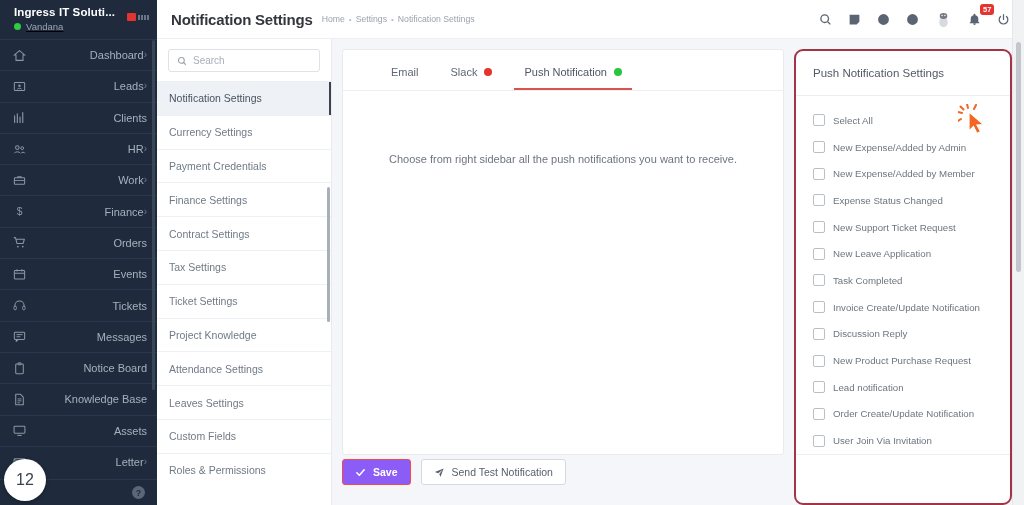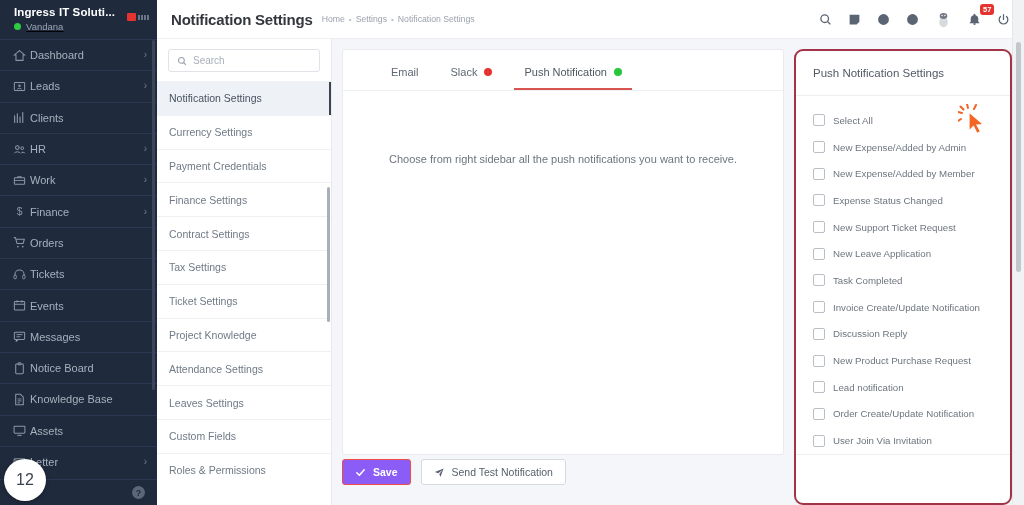--- a/index.html
+++ b/index.html
@@ -33,21 +33,21 @@
   .status-dot { width: 7px; height: 7px; border-radius: 50%; background: #2ecc40; flex: 0 0 7px; }
   .brand-user-name { color: #9aa5b4; font-size: 9.5px; }
   .brand-logo {
     position: absolute; right: 8px; top: 13px;
     display: flex; align-items: center; gap: 2px;
   }
   .brand-logo-box { width: 9px; height: 8px; background: #e3342f; border-radius: 1px; }
   .brand-logo-bars { display: flex; gap: 1px; }
   .brand-logo-bars i { display: block; width: 2px; height: 5px; background: #6b7585; }
 
-  .nav { list-style: none; }
+  .nav { list-style: none; text-align: right; }
   .nav-item {
     display: flex; align-items: center;
     height: 31.3px; padding: 0 10px 0 13px;
     border-top: 1px solid #2a3750;
     color: #a7b0bd; font-size: 11px;
     cursor: pointer; position: relative;
   }
   .nav-ico {
     width: 17px; height: 14px; flex: 0 0 17px;
     display: flex; align-items: center; justify-content: flex-start;
@@ -303,35 +303,35 @@
               <path d="M1.5 3h3l3 11h11l2.5-8H6" fill="none" stroke="currentColor" stroke-width="1.9" stroke-linejoin="round"></path>
               <circle cx="9" cy="19.5" r="1.6" fill="currentColor"></circle>
               <circle cx="18" cy="19.5" r="1.6" fill="currentColor"></circle>
             </svg>
           </span>
           <span class="nav-label">Orders</span>
         </li>
         <li class="nav-item">
           <span class="nav-ico">
             <svg viewBox="0 0 24 24">
+              <rect x="2.5" y="4.5" width="19" height="16" rx="1.6" fill="none" stroke="currentColor" stroke-width="1.9"></rect>
+              <path d="M2.5 9.5h19M7.5 2.5v4M16.5 2.5v4" stroke="currentColor" stroke-width="1.9"></path>
+            </svg>
+          </span>
+          <span class="nav-label">Events</span>
+        </li>
+        <li class="nav-item">
+          <span class="nav-ico">
+            <svg viewBox="0 0 24 24">
               <path d="M3.5 14v-2a8.5 8.5 0 0117 0v2" fill="none" stroke="currentColor" stroke-width="1.9"></path>
               <rect x="1.8" y="13" width="4.4" height="7" rx="2.2" fill="none" stroke="currentColor" stroke-width="1.8"></rect>
               <rect x="17.8" y="13" width="4.4" height="7" rx="2.2" fill="none" stroke="currentColor" stroke-width="1.8"></rect>
             </svg>
           </span>
           <span class="nav-label">Tickets</span>
-        </li>
-        <li class="nav-item">
-          <span class="nav-ico">
-            <svg viewBox="0 0 24 24">
-              <rect x="2.5" y="4.5" width="19" height="16" rx="1.6" fill="none" stroke="currentColor" stroke-width="1.9"></rect>
-              <path d="M2.5 9.5h19M7.5 2.5v4M16.5 2.5v4" stroke="currentColor" stroke-width="1.9"></path>
-            </svg>
-          </span>
-          <span class="nav-label">Events</span>
         </li>
         <li class="nav-item">
           <span class="nav-ico">
             <svg viewBox="0 0 24 24">
               <rect x="2.5" y="4" width="19" height="13.5" rx="1.6" fill="none" stroke="currentColor" stroke-width="1.9"></rect>
               <path d="M6 17.5L6 21l4-3.5" fill="none" stroke="currentColor" stroke-width="1.9" stroke-linejoin="round"></path>
               <path d="M6.5 8.5h11M6.5 12.5h7" stroke="currentColor" stroke-width="1.8"></path>
             </svg>
           </span>
           <span class="nav-label">Messages</span>

